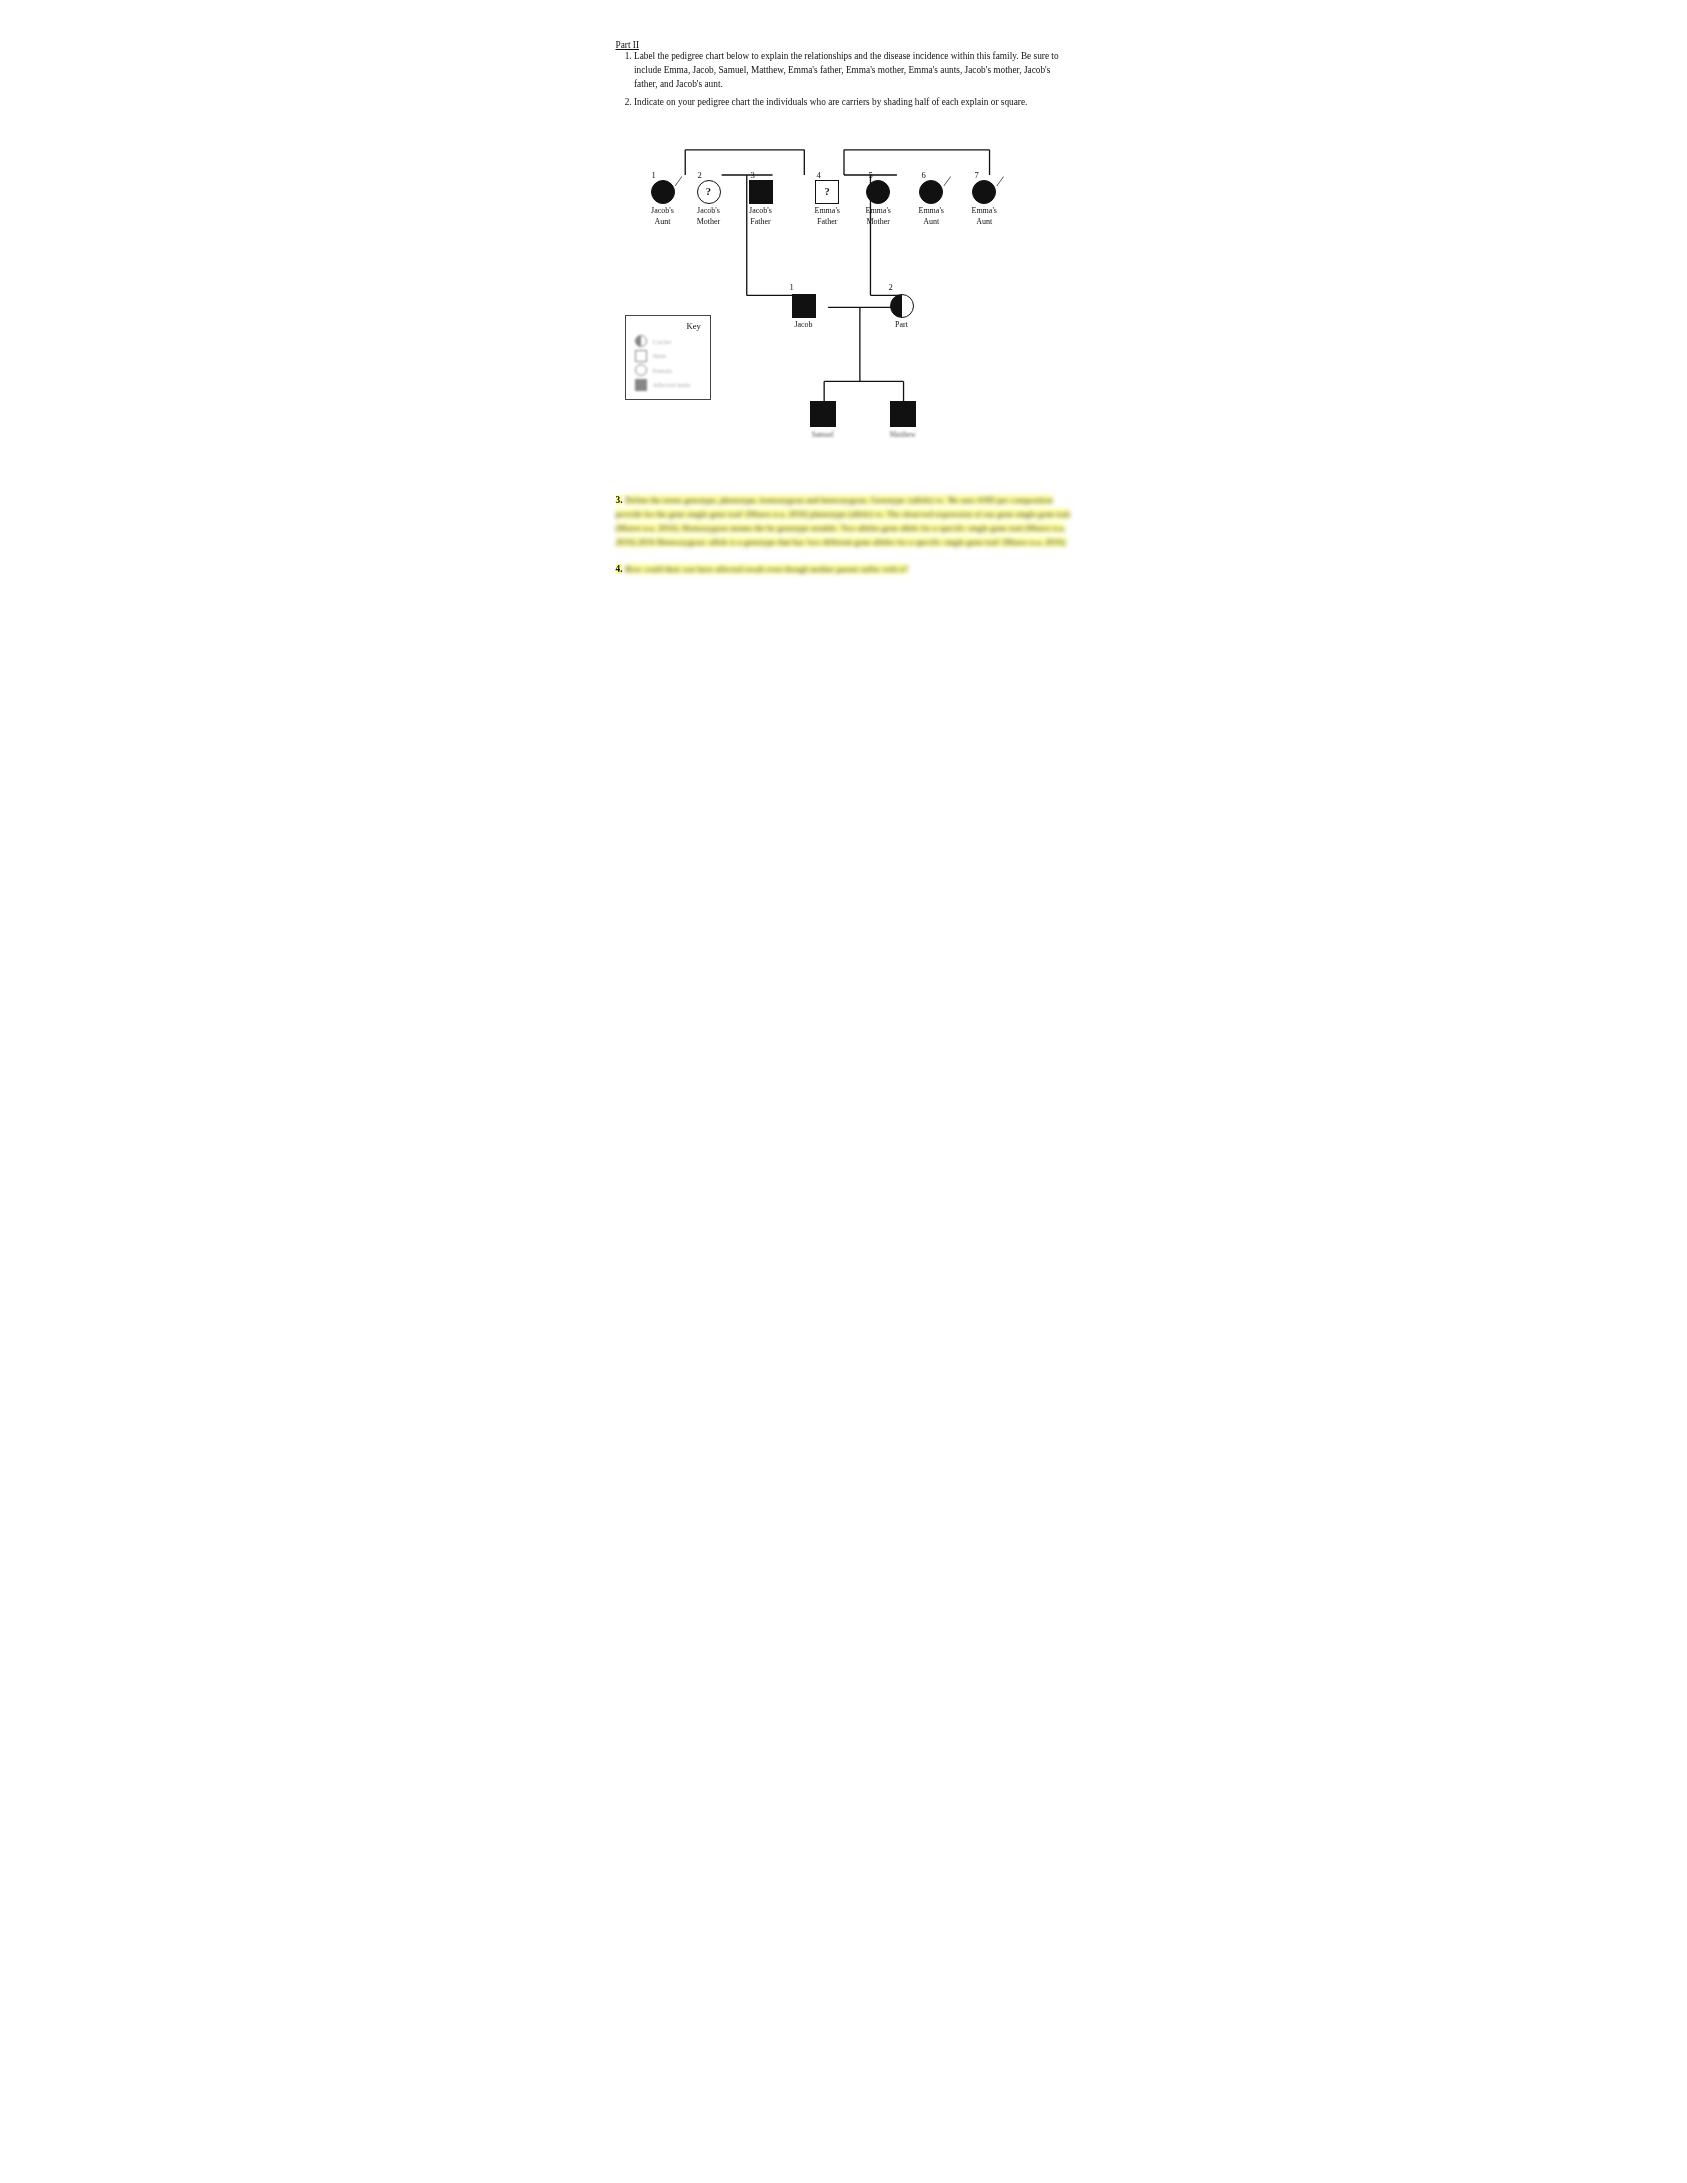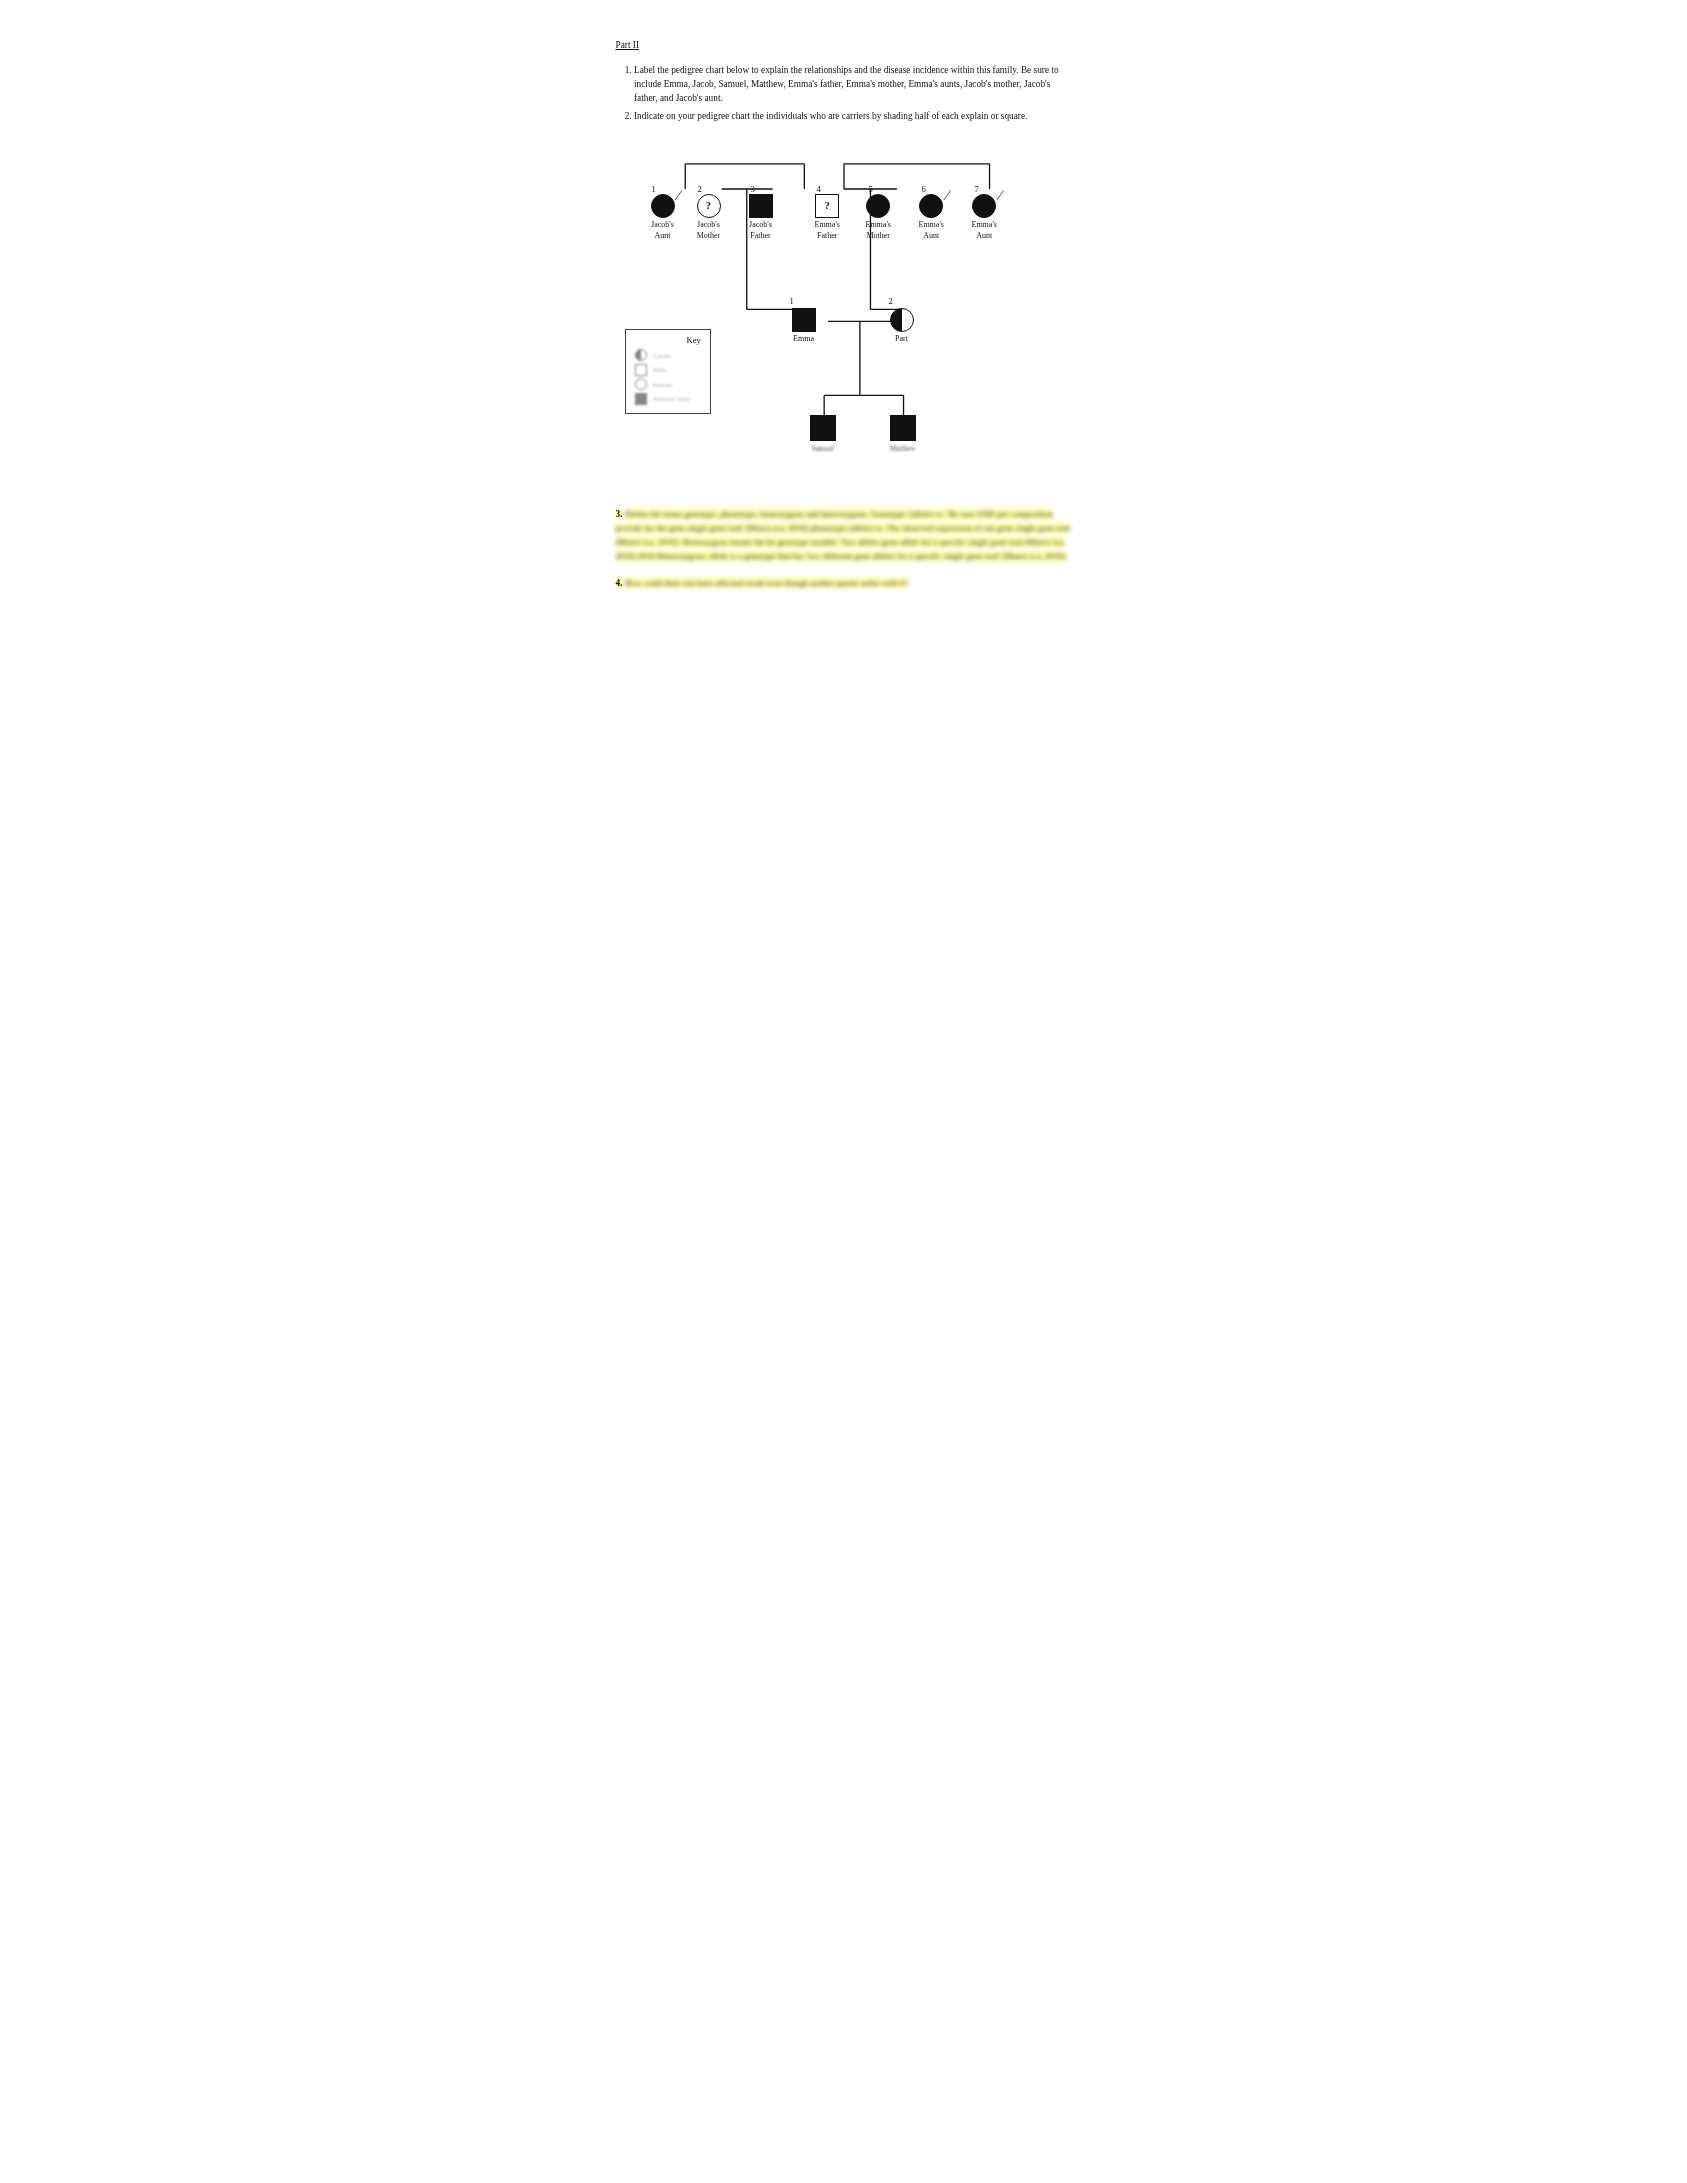--- a/index.html
+++ b/index.html
@@ -8,21 +8,21 @@
       font-family: 'Times New Roman', Times, serif;
       font-size: 9.3px;
       color: #111;
       width: 562px;
       margin: 0 auto;
       padding: 40px 53px 53px 53px;
     }
 
     .part-heading {
       font-size: 9.3px;
-      margin-bottom: 14px;
+      margin-bottom: 0;
       text-decoration: underline;
     }
 
     .instructions {
       margin-bottom: 6.6px;
       line-height: 1.5;
     }
 
     .instructions ol {
       padding-left: 18.5px;
@@ -321,21 +321,21 @@
     <div class="label">Emma's<br>Aunt</div>
   </div>
 
   <div class="gen-number" style="left:171px; top:152px;">1</div>
   <div class="gen-number" style="left:270px; top:152px;">2</div>
 
   <div class="individual" style="position:absolute; left:173px; top:164px;">
     <div class="symbol-wrap">
       <div class="square filled"></div>
     </div>
-    <div class="label">Emma</div>
+    <div class="label">Jacob</div>
   </div>
 
   <div class="individual" style="position:absolute; left:271px; top:164px;">
     <div class="symbol-wrap">
       <div class="circle half-filled"></div>
     </div>
     <div class="label">Part</div>
   </div>
 
   <div class="individual" style="position:absolute; left:191px; top:271px;">

